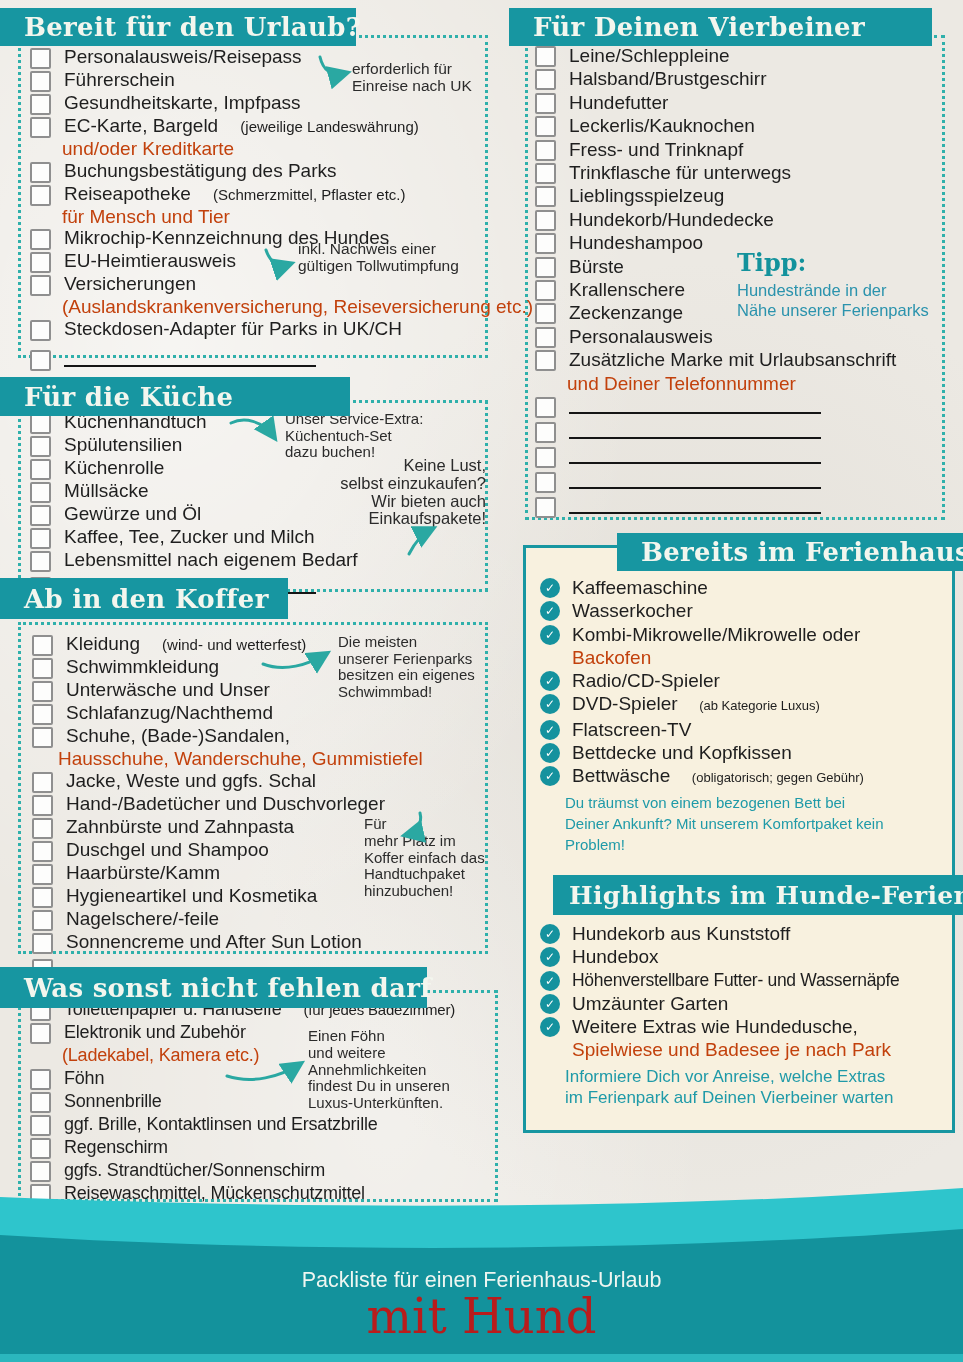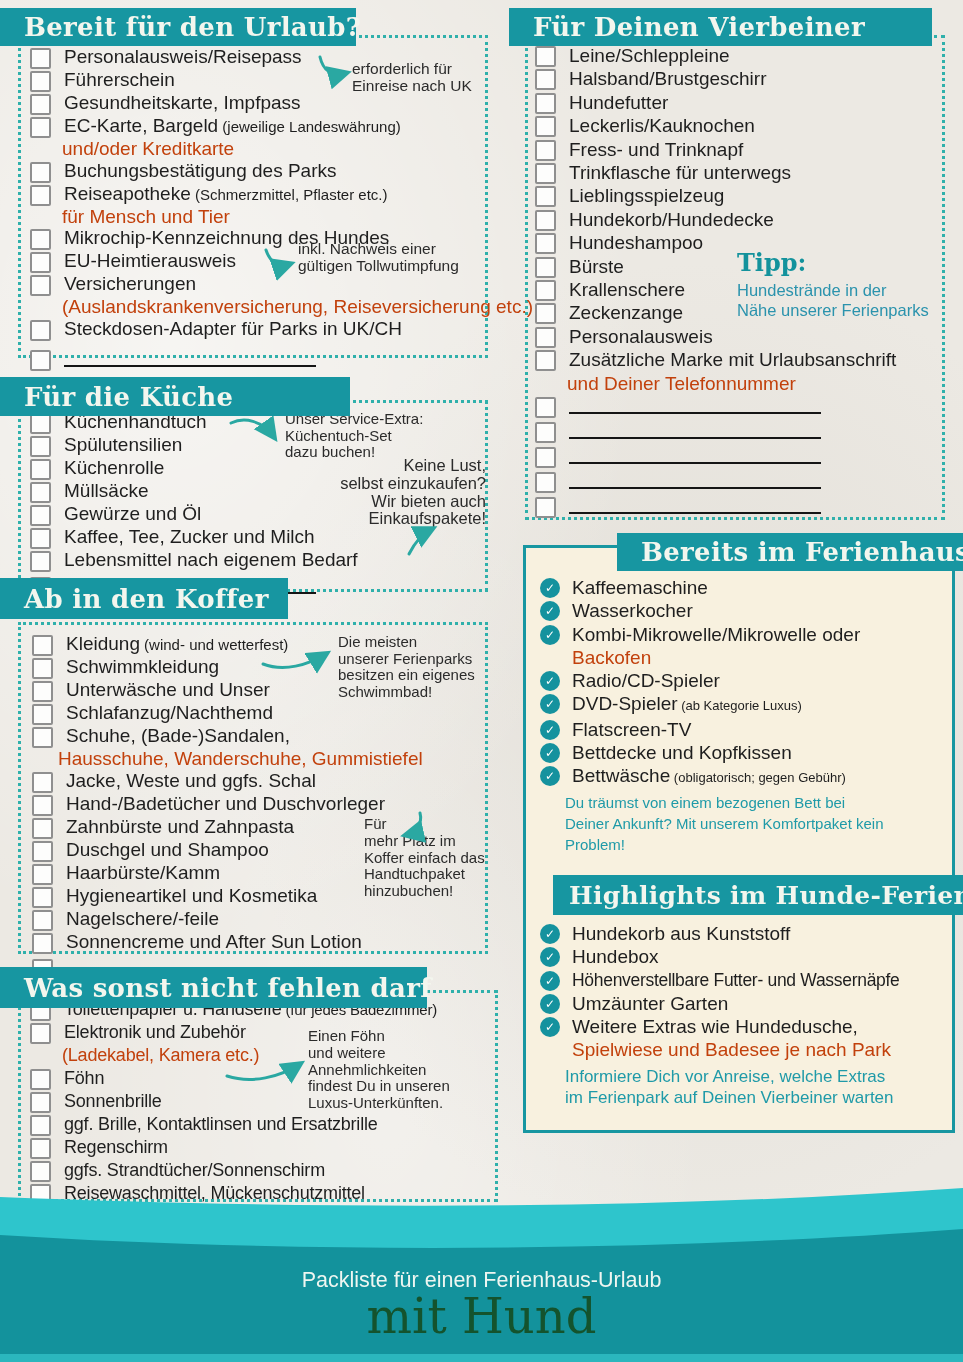--- a/index.html
+++ b/index.html
@@ -32,21 +32,21 @@
     border:2px solid #8f8f8f;background:#fdfdfc;border-radius:2px;
     margin:2px 13px 0 0;
   }
   .chk{
     width:20px;height:20px;flex:none;border-radius:50%;
     background:#15929e;color:#fff;font-size:12px;font-weight:bold;
     display:flex;align-items:center;justify-content:center;
     margin:2px 12px 0 0;
   }
   .label{color:#1e1e1e;white-space:nowrap;}
-  .note{font-size:15px;color:#1e1e1e;}
+  .note{font-size:15px;color:#1e1e1e;padding-left:18px;}
   .cont{color:#c2410c;white-space:nowrap;}
   .cont.small{font-size:15.5px;}
   .underline{display:inline-block;width:252px;height:17px;border-bottom:2px solid #151515;}
 
   
   .l-urlaub .label,.l-urlaub .cont{font-size:19px;line-height:21.5px;}
   .l-urlaub .cont{margin-left:32px;}
   .l-urlaub .blank{margin-top:7px;}
 
   .l-kueche .label,.l-kueche .cont{font-size:19px;line-height:21.5px;}
@@ -83,21 +83,21 @@
   }
   .tipp-text{position:absolute;z-index:2;color:#2b93ad;font-size:16.5px;line-height:20px;white-space:pre-line;}
 
   #footer-svg{position:absolute;left:0;top:1185px;z-index:4;}
   .footer-line1{
     position:absolute;left:0;top:1268px;width:963px;text-align:center;z-index:5;
     color:#eef6f1;font-size:21.5px;
   }
   .footer-line2{
     position:absolute;left:0;top:1288px;width:963px;text-align:center;z-index:5;
-    color:#14532d;font-size:48px;font-family:"DejaVu Serif","Liberation Serif",serif;
+    color:#b91c1c;font-size:48px;font-family:"DejaVu Serif","Liberation Serif",serif;
   }
 </style>
 </head>
 <body>
 
 <div id="page">
 
   <svg width="0" height="0" style="position:absolute">
       <defs>
     <marker id="ah" markerWidth="9" markerHeight="9" refX="6" refY="4" orient="auto">

